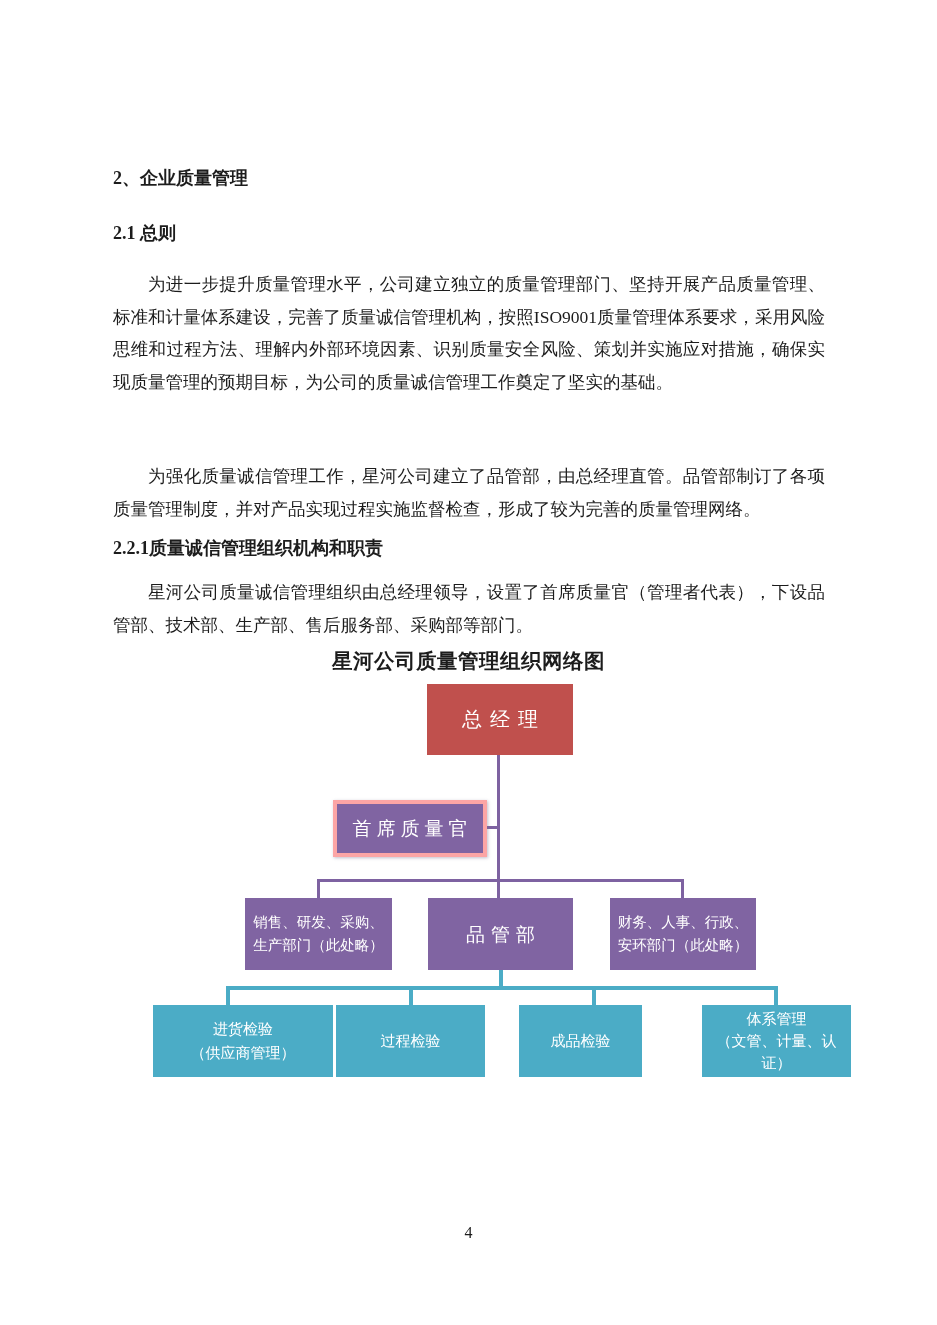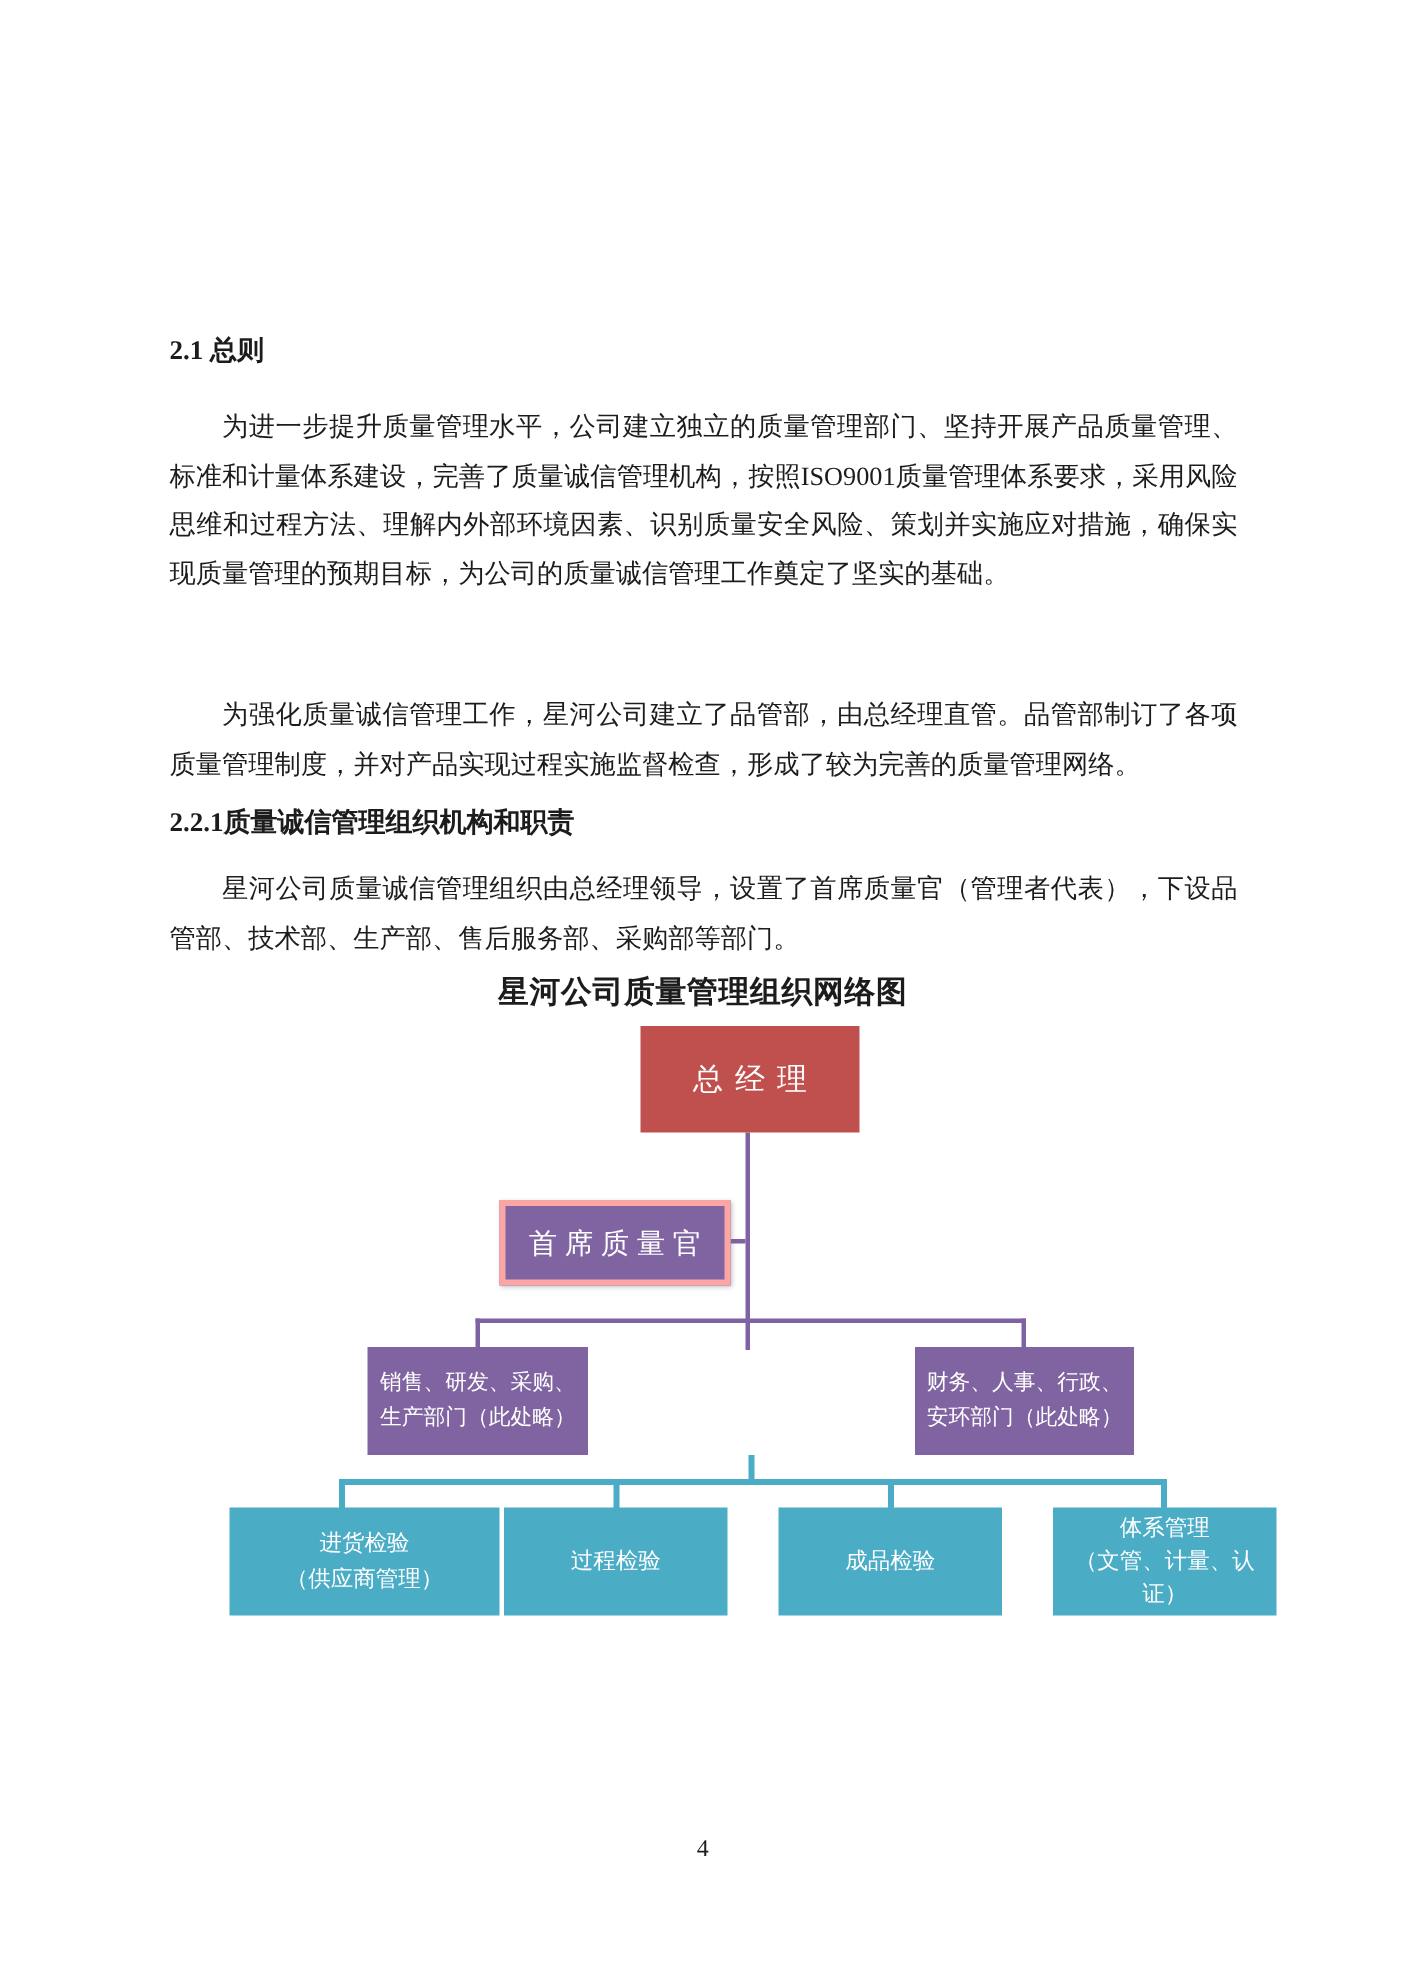--- a/index.html
+++ b/index.html
@@ -106,21 +106,21 @@
   .node-dept-right { left: 610px; width: 146px; }
 
   .node-leaf {
     top: 360px; height: 72px;
     background: var(--color-teal, #4BACC6);
     font-size: 15px; line-height: 24px;
     padding: 0 4px;
   }
   .node-leaf1 { left: 153px; width: 180px; }
   .node-leaf2 { left: 336px; width: 149px; }
-  .node-leaf3 { left: 519px; width: 149px; }
+  .node-leaf3 { left: 519px; width: 123px; }
   .node-leaf4 { left: 702px; width: 149px; line-height: 22px; }
 
   .conn { position: absolute; }
   .conn-purple { background: var(--color-purple-line, #7E62A1); }
   .conn-teal   { background: var(--color-teal, #4BACC6); }
 
   .vline-gm     { left: 497px; top: 110px; width: 3px; height: 145px; }
   .stub-cqo     { left: 487px; top: 181px; width: 10px; height: 3px; }
   .hline-purple { left: 317px; top: 234px; width: 367px; height: 3px; }
   .drop-p-left  { left: 317px; top: 234px; width: 3px; height: 21px; }
@@ -131,20 +131,21 @@
   .drop-t-1     { left: 226px; top: 341px; width: 4px; height: 20px; }
   .drop-t-2     { left: 409px; top: 341px; width: 4px; height: 20px; }
   .drop-t-3     { left: 592px; top: 341px; width: 4px; height: 20px; }
   .drop-t-4     { left: 774px; top: 341px; width: 4px; height: 20px; }
 </style>
 </head>
 <body>
 
 <div class="page">
 
+  <div class="tblock h1">2、企业质量管理</div>
 
   <div class="tblock h2 h2a">2.1 总则</div>
   <div class="tblock para p1">为进一步提升质量管理水平，公司建立独立的质量管理部门、坚持开展产品质量管理、标准和计量体系建设，完善了质量诚信管理机构，按照ISO9001质量管理体系要求，采用风险思维和过程方法、理解内外部环境因素、识别质量安全风险、策划并实施应对措施，确保实现质量管理的预期目标，为公司的质量诚信管理工作奠定了坚实的基础。</div>
 
   <div class="tblock para p2">为强化质量诚信管理工作，星河公司建立了品管部，由总经理直管。品管部制订了各项质量管理制度，并对产品实现过程实施监督检查，形成了较为完善的质量管理网络。</div>
 
   <div class="tblock h3">2.2.1质量诚信管理组织机构和职责</div>
   <div class="tblock para p3">星河公司质量诚信管理组织由总经理领导，设置了首席质量官（管理者代表），下设品管部、技术部、生产部、售后服务部、采购部等部门。</div>
 
   <div class="diagram">
@@ -159,20 +160,21 @@
     <div class="conn conn-teal hline-teal"></div>
     <div class="conn conn-teal drop-t-1"></div>
     <div class="conn conn-teal drop-t-2"></div>
     <div class="conn conn-teal drop-t-3"></div>
     <div class="conn conn-teal drop-t-4"></div>
 
     <div class="node node-gm">总经理</div>
     <div class="node node-cqo">首席质量官</div>
     <div class="node node-mid node-dept-left">销售、研发、采购、
 生产部门（此处略）</div>
+    <div class="node node-mid node-dept-center">品管部</div>
     <div class="node node-mid node-dept-right">财务、人事、行政、
 安环部门（此处略）</div>
     <div class="node node-leaf node-leaf1">进货检验
 （供应商管理）</div>
     <div class="node node-leaf node-leaf2">过程检验</div>
     <div class="node node-leaf node-leaf3">成品检验</div>
     <div class="node node-leaf node-leaf4">体系管理
 （文管、计量、认证）</div>
   </div>
 

